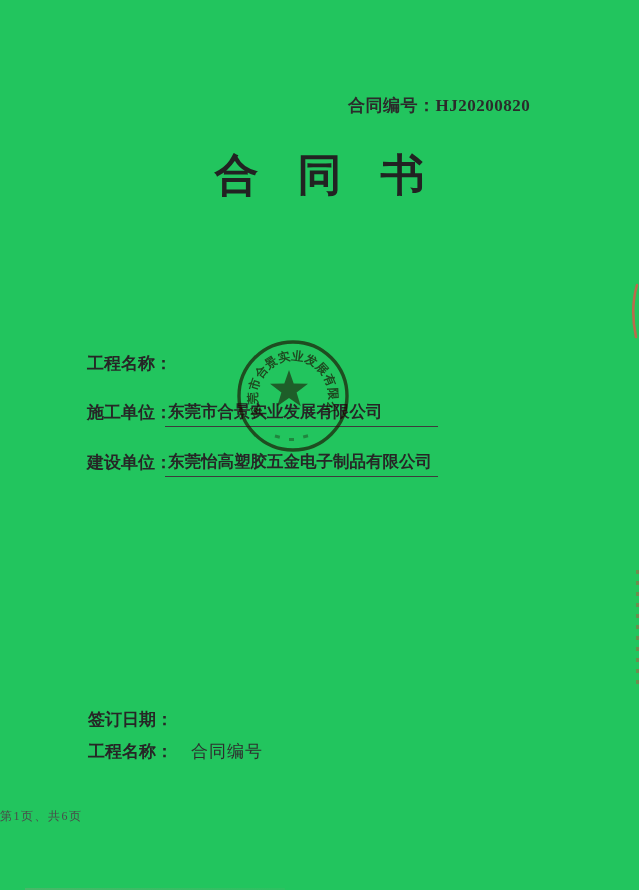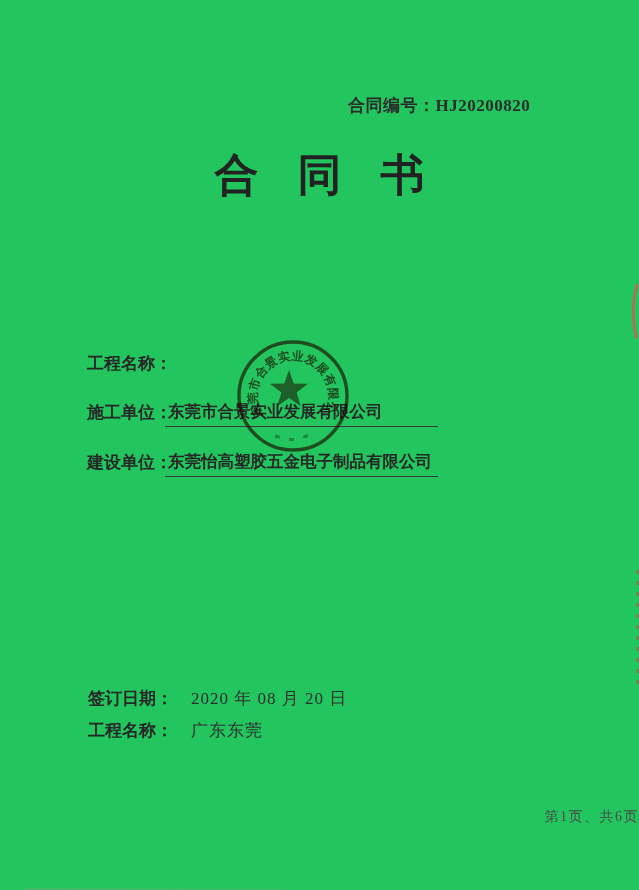--- a/index.html
+++ b/index.html
@@ -36,29 +36,29 @@
     font-size:16.5px; font-weight:700; white-space:nowrap;
     padding:0 0 3px 3px; color:#262626; position:relative;
   }
   .redact-bar {
     position:absolute; left:2px; bottom:2px; height:18px; width:266px;
     background:linear-gradient(90deg,#bdbdbd,#d2d2d2 18%,#c2c2c2 38%,#d7d7d7 58%,#c6c6c6 78%,#d9d9d9);
     filter:blur(2px); border-radius:2px;
   }
 
   
-  .sign-fields { position:absolute; left:88px; top:687px; }
+  .sign-fields { position:absolute; left:88px; top:708px; }
   .sign-row { display:flex; align-items:baseline; height:32px; }
   .sign-label { font-size:17px; font-weight:700; white-space:nowrap; color:#262626; }
   .sign-value { font-size:17px; font-weight:400; margin-left:18px; white-space:nowrap; letter-spacing:1px; color:#2e2e2e; }
 
   
   .page-footer {
-    position:absolute; left:0; right:0; top:808px; text-align:right;
-    font-size:14px; color:#4a4a4a; letter-spacing:1.5px;
+    position:absolute; left:0; right:0; top:808px; text-align:left;
+    font-size:12px; color:#4a4a4a; letter-spacing:1.5px;
   }
 
   
   .seal {
     position:absolute; left:233px; top:336px; width:120px; height:120px;
     opacity:.82; mix-blend-mode:multiply; pointer-events:none;
   }
 
   
   .edge-arc { position:absolute; left:629px; top:283px; width:10px; height:56px; opacity:.8; }
@@ -93,25 +93,24 @@
     </div>
     <div class="field-row">
       <span class="field-label">建设单位：</span>
       <span class="field-value">东莞怡高塑胶五金电子制品有限公司</span>
     </div>
   </div>
 
   <div class="sign-fields">
     <div class="sign-row">
       <span class="sign-label">签订日期：</span>
-      <span class="sign-value">2020 年 08 月 20 日</span>
     </div>
     <div class="sign-row">
       <span class="sign-label">工程名称：</span>
-      <span class="sign-value">广东东莞</span>
+      <span class="sign-value">合同编号</span>
     </div>
   </div>
 
   <div class="page-footer">第1页、共6页</div>
 
   <svg class="seal" viewBox="0 0 120 120" aria-hidden="true">
     <circle cx="60" cy="60" r="54" fill="none" stroke="#d5402f" stroke-width="3.4"></circle>
     <polygon points="56,34 60.7,47.5 75,47.8 63.6,56.5 67.8,70.2 56,62 44.2,70.2 48.4,56.5 37,47.8 51.3,47.5" fill="#d5402f" opacity=".85"></polygon>
     <defs>
       <path id="sealTextArc" d="M 30.5 80.7 A 36 36 0 1 1 89.5 80.7" fill="none"></path>

